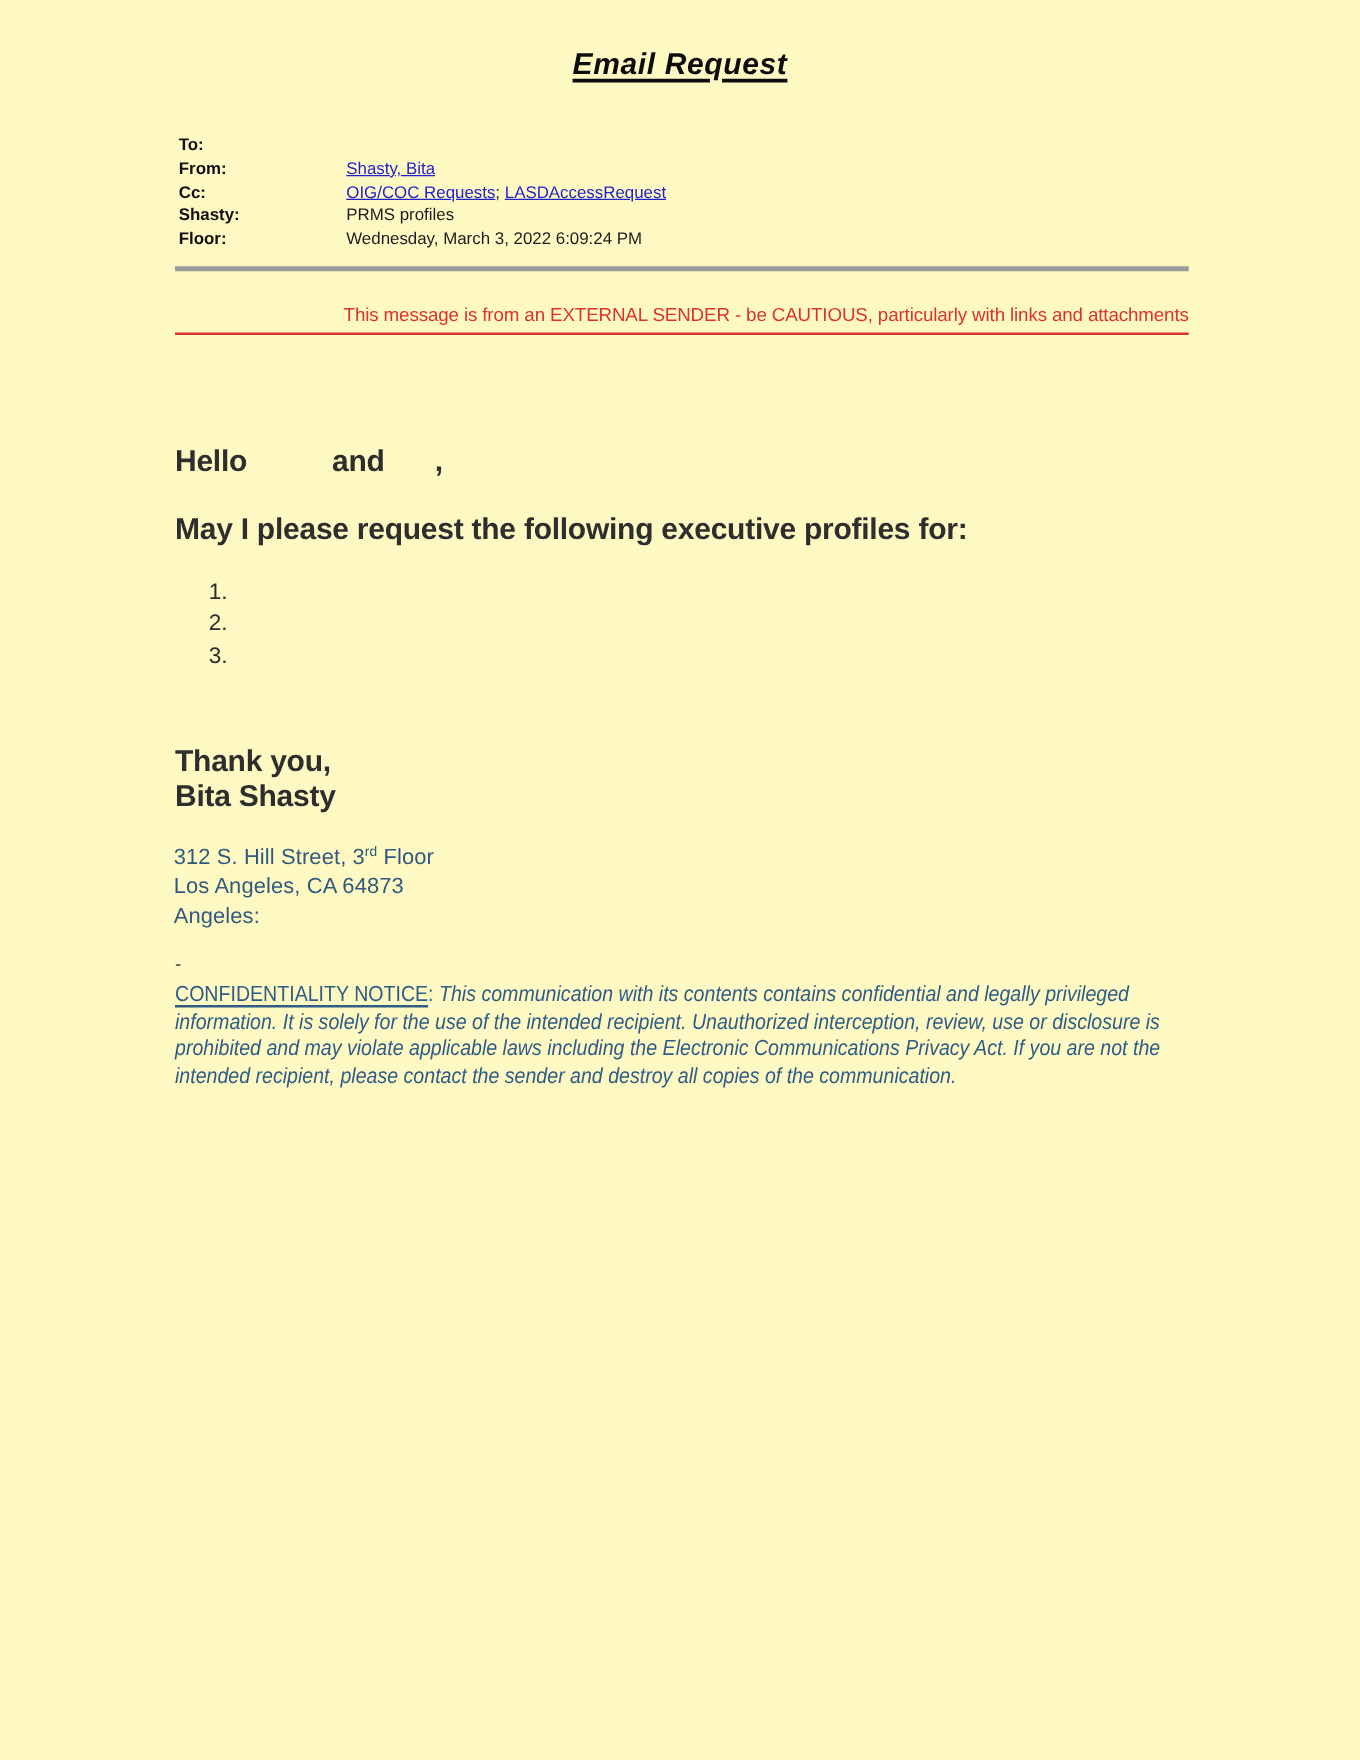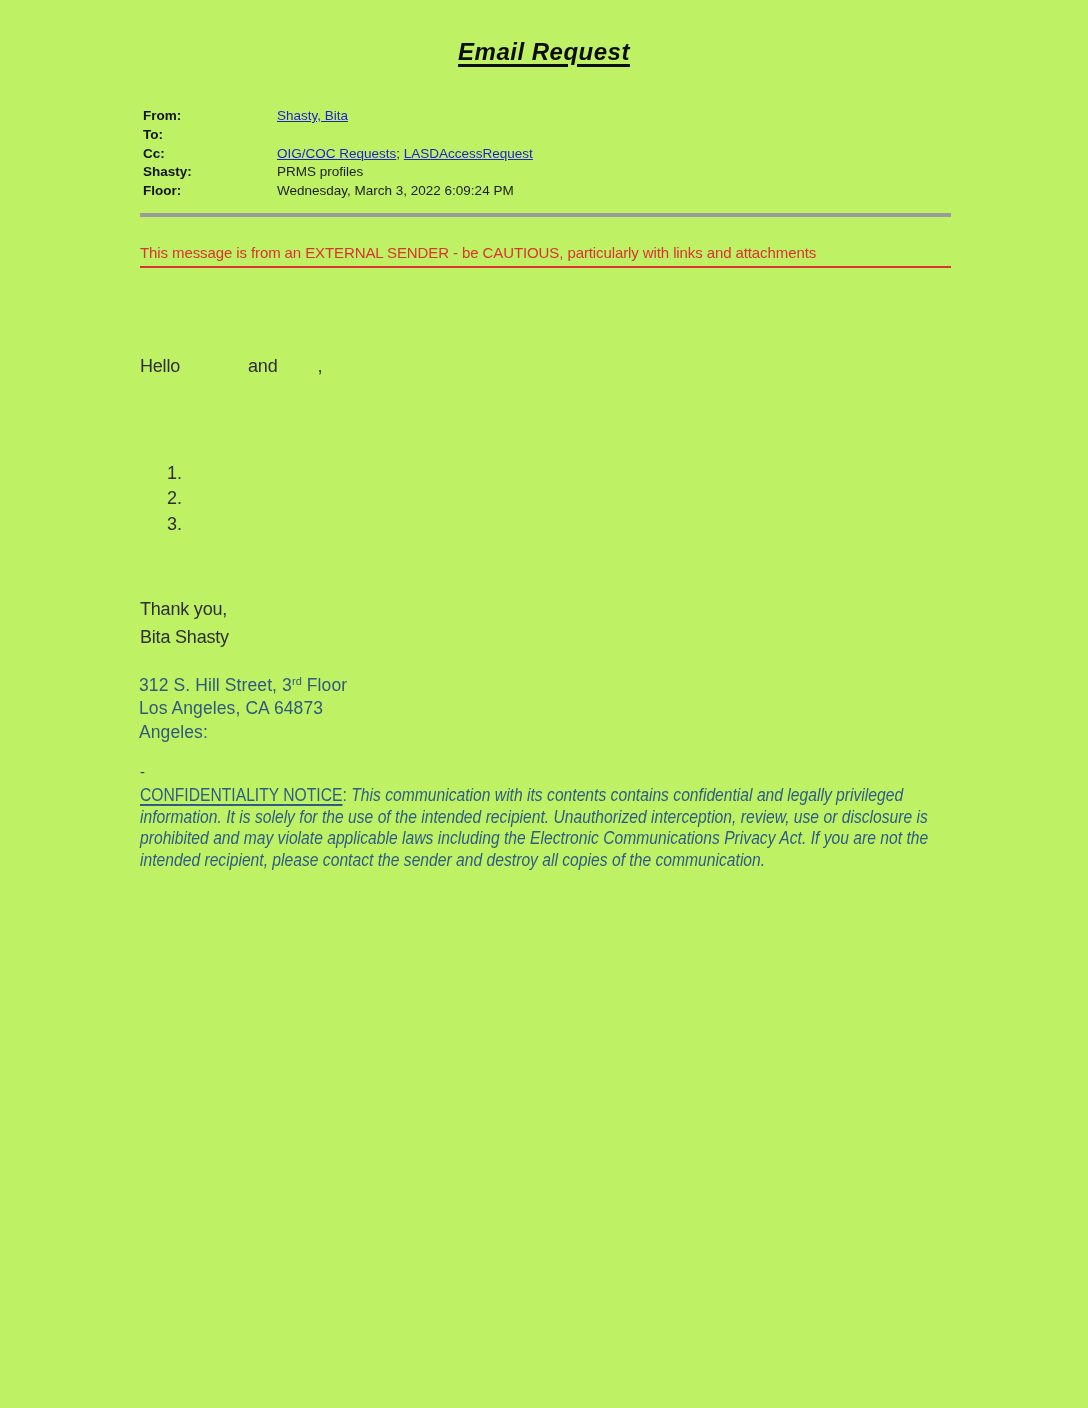--- a/index.html
+++ b/index.html
@@ -3,21 +3,21 @@
 <meta charset="utf-8">
 <style>
   * { margin: 0; padding: 0; box-sizing: border-box; }
   html, body { background: #ffffff; }
   body { font-family: "Liberation Sans", sans-serif; }
 
   .page {
     position: relative;
     width: 1088px;
     height: 1408px;
-    background: #bef264;
+    background: #fef9c3;
     overflow: hidden;
   }
 
   
   .doc-title {
     position: absolute;
     top: 38px; left: 0; right: 0;
     text-align: center;
     font-size: 24px;
     font-weight: bold;
@@ -57,30 +57,30 @@
   .gray-divider {
     position: absolute;
     top: 213px; left: 140px; width: 811px; height: 4px;
     background: #9b9b9b;
   }
 
   
   .warning-banner {
     position: absolute;
     top: 244px; left: 140px; width: 811px;
-    text-align: left;
+    text-align: right;
     font-size: 15px;
     color: #d93333;
     padding-bottom: 5px;
     border-bottom: 2px solid #d93333;
     letter-spacing: -0.1px;
   }
 
   
-  .body-text { color: #2e2e2e; font-size: 18px; letter-spacing: -0.2px; }
+  .body-text { color: #2e2e2e; font-size: 24px; letter-spacing: -0.2px; font-weight: bold; }
 
   .greeting { position: absolute; top: 356px; left: 140px; }
   .redacted-gap-1 { display: inline-block; width: 68px; }
   .redacted-gap-2 { display: inline-block; width: 40px; }
 
   .request-line { position: absolute; top: 410px; left: 140px; }
 
   .numbered-list { position: absolute; top: 463px; left: 167px; }
   .list-item { height: 25.3px; font-size: 18px; color: #2e2e2e; }
 
@@ -131,26 +131,26 @@
 </style>
 </head>
 <body>
 
 <div class="page">
 
   <div class="doc-title">Email Request</div>
 
   <div class="email-header">
     <div class="hdr-row">
+      <span class="hdr-label">To:</span>
+      <span class="hdr-value"></span>
+    </div>
+    <div class="hdr-row">
       <span class="hdr-label">From:</span>
       <span class="hdr-value"><a class="hdr-link">Shasty, Bita</a></span>
-    </div>
-    <div class="hdr-row">
-      <span class="hdr-label">To:</span>
-      <span class="hdr-value"></span>
     </div>
     <div class="hdr-row">
       <span class="hdr-label">Cc:</span>
       <span class="hdr-value"><a class="hdr-link">OIG/COC Requests</a><span class="hdr-sep">; </span><a class="hdr-link">LASDAccessRequest</a></span>
     </div>
     <div class="hdr-row">
       <span class="hdr-label">Shasty:</span>
       <span class="hdr-value">PRMS profiles</span>
     </div>
     <div class="hdr-row">
@@ -158,20 +158,21 @@
       <span class="hdr-value">Wednesday, March 3, 2022 6:09:24 PM</span>
     </div>
   </div>
 
   <div class="gray-divider"></div>
 
   <div class="warning-banner">This message is from an EXTERNAL SENDER - be CAUTIOUS, particularly with links and attachments</div>
 
   <div class="greeting body-text"><span>Hello</span><span class="redacted-gap-1"></span><span>and</span><span class="redacted-gap-2"></span><span>,</span></div>
 
+  <div class="request-line body-text">May I please request the following executive profiles for:</div>
 
   <div class="numbered-list">
     <div class="list-item">1.</div>
     <div class="list-item">2.</div>
     <div class="list-item">3.</div>
   </div>
 
   <div class="closing body-text">
     <div>Thank you,</div>
     <div>Bita Shasty</div>

